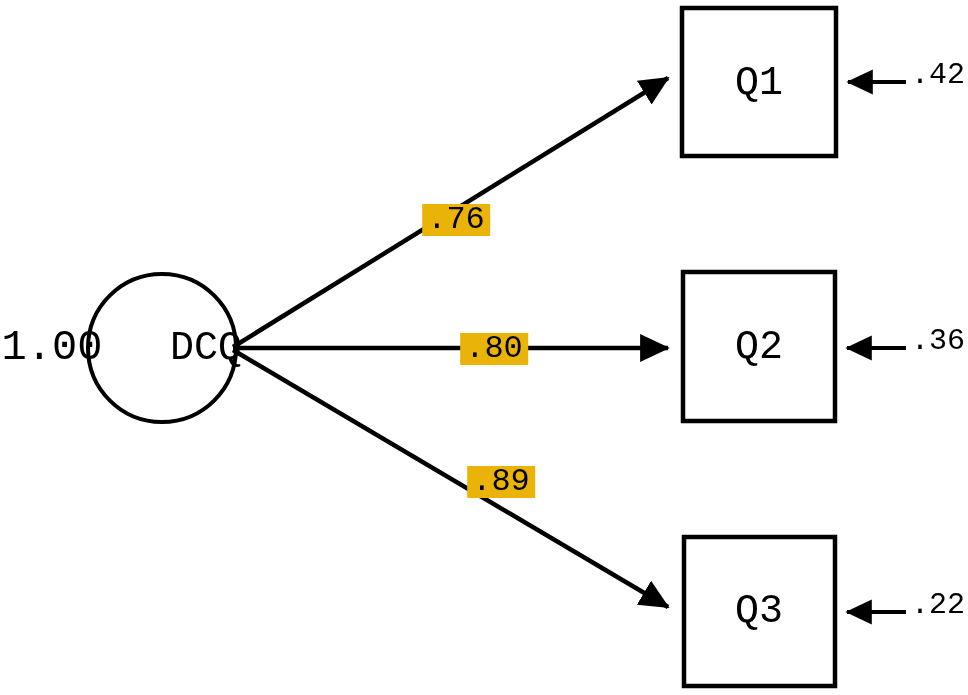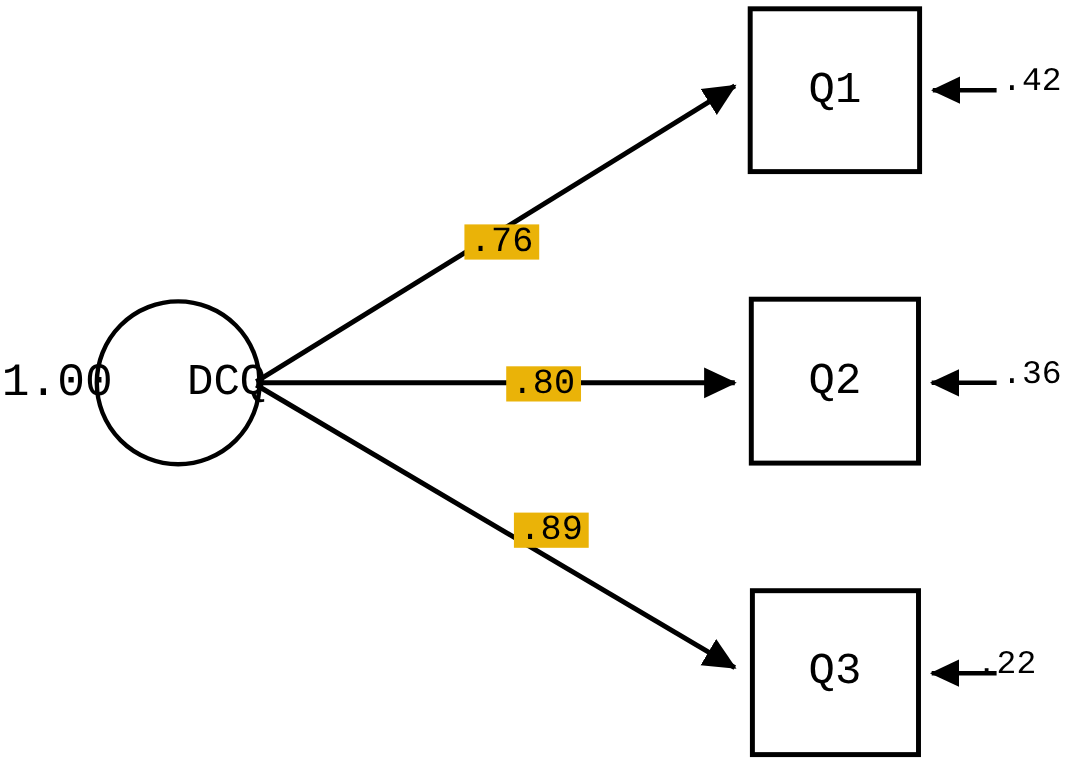--- a/index.html
+++ b/index.html
@@ -114,15 +114,15 @@
   <div class="node-label indicator-label centered" style="left:759px; top:84px;">Q1</div>
   <div class="node-label indicator-label centered" style="left:759px; top:348px;">Q2</div>
   <div class="node-label indicator-label centered" style="left:759px; top:612px;">Q3</div>
 
   <div class="node-label coef-label centered" style="left:456px; top:220px;">.76</div>
   <div class="node-label coef-label centered" style="left:456px; top:349px;margin-left:38px;">.80</div>
   <div class="node-label coef-label centered" style="left:457px; top:482px;margin-left:44px;">.89</div>
 
   <div class="node-label resid-label" style="left:911px; top:60px;">.42</div>
   <div class="node-label resid-label" style="left:911px; top:326px;text-align:right;">.36</div>
-  <div class="node-label resid-label" style="left:888px; top:590px;">.22</div>
+  <div class="node-label resid-label" style="left:911px; top:590px;">.22</div>
 
 </div>
 
 </body></html>

